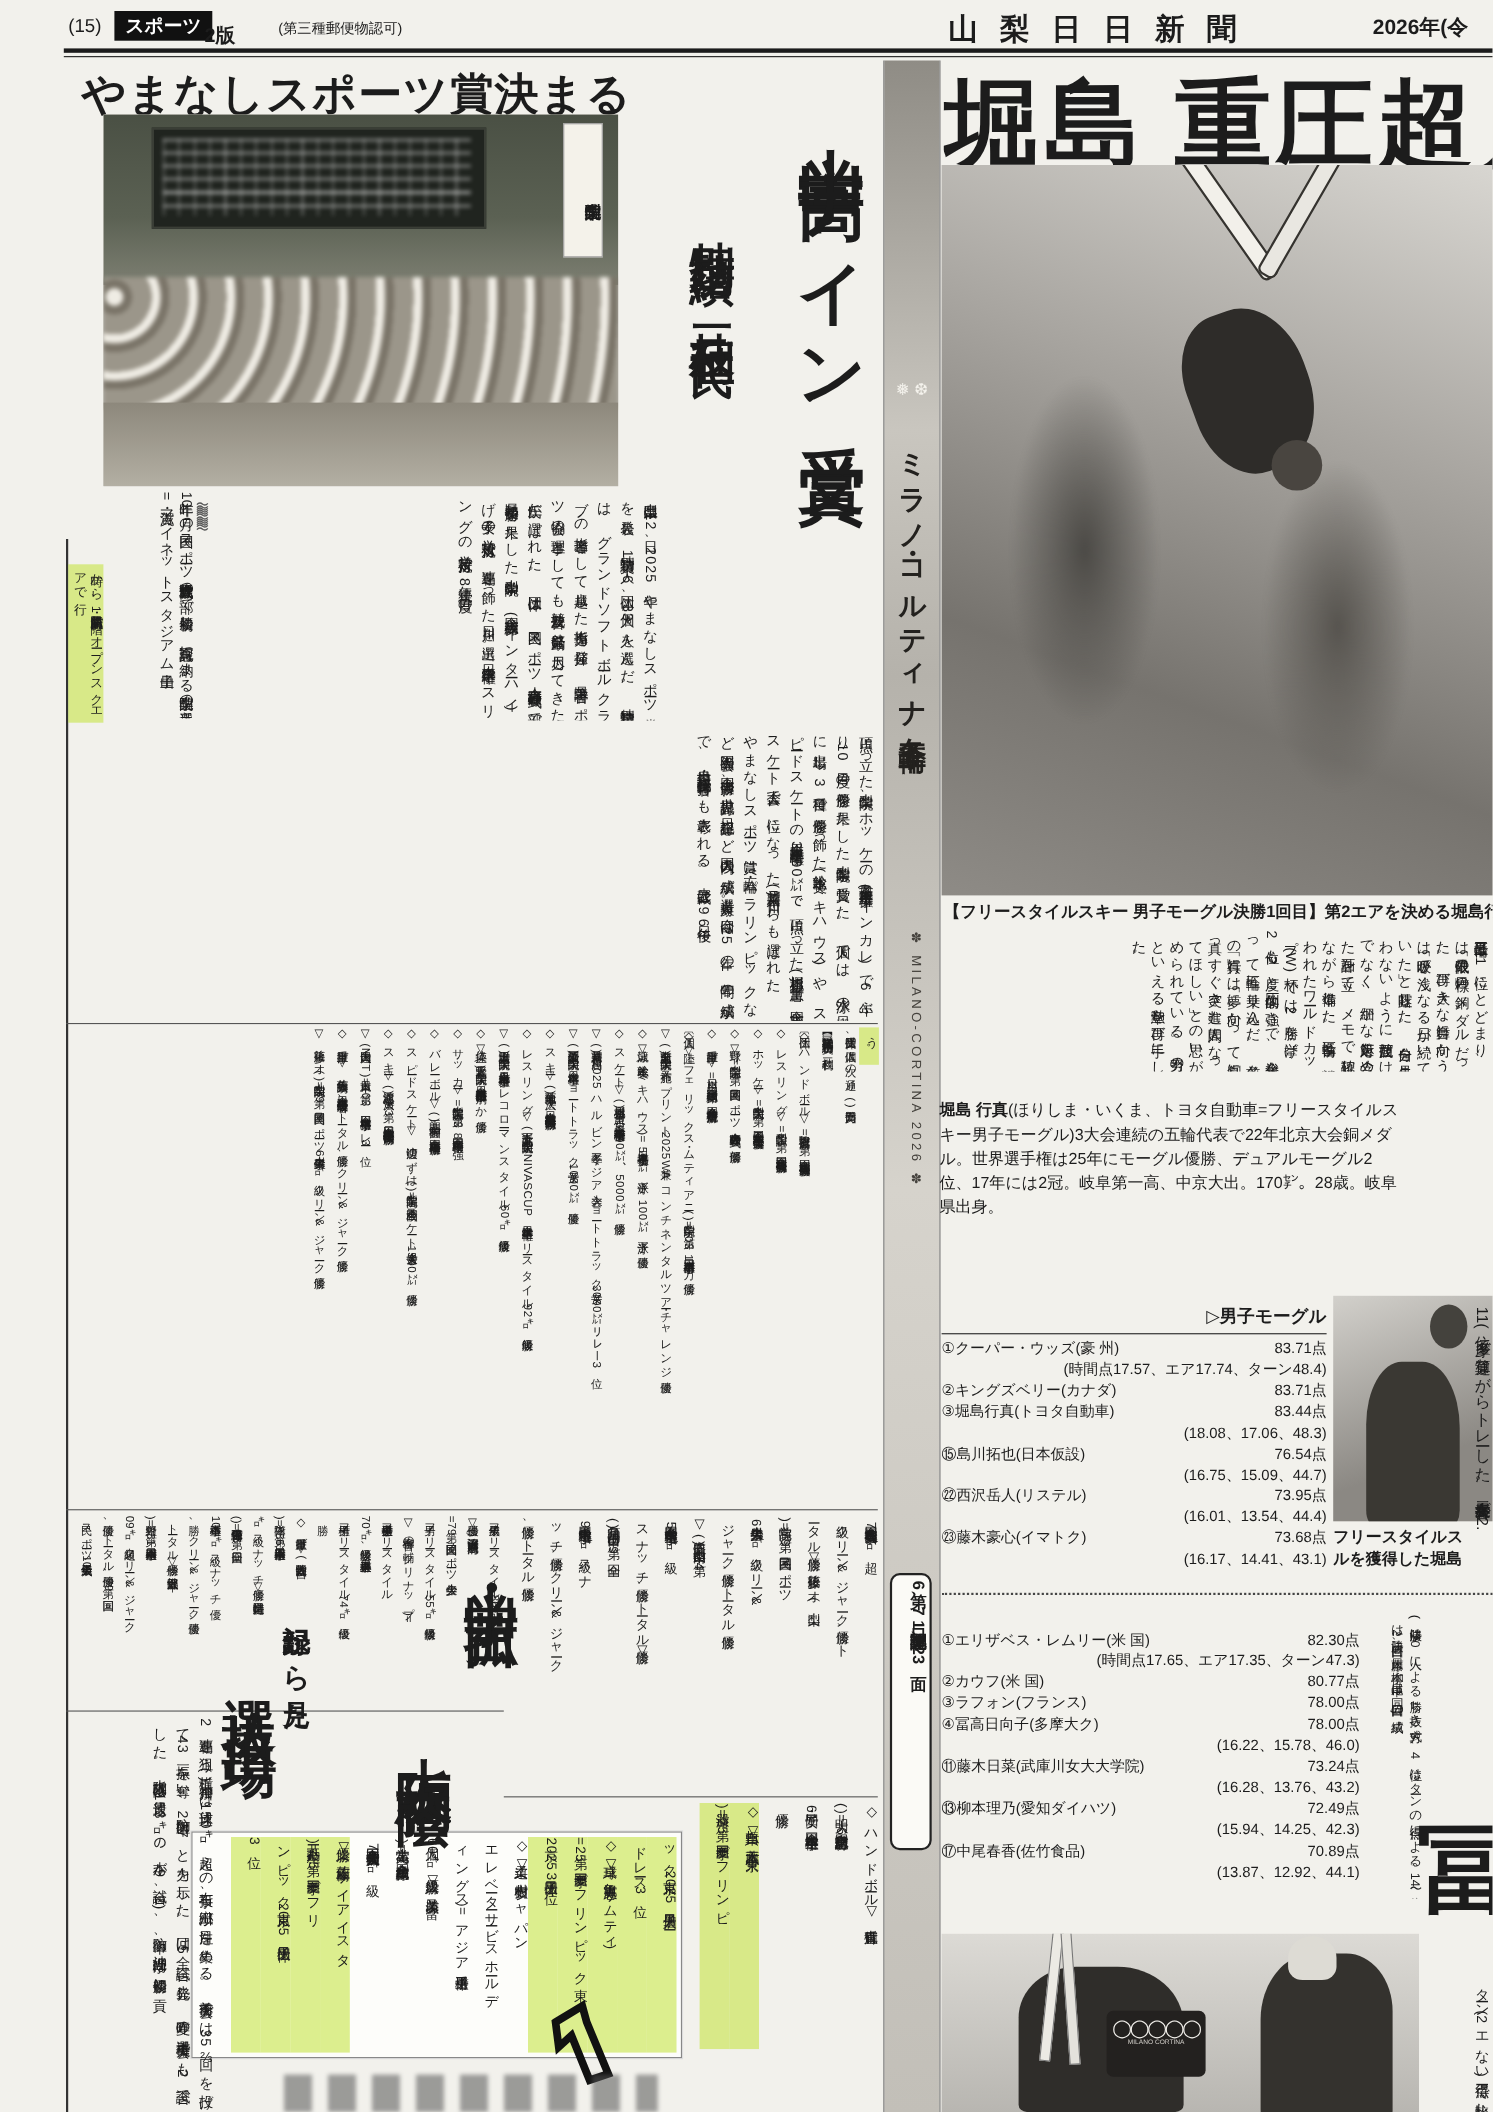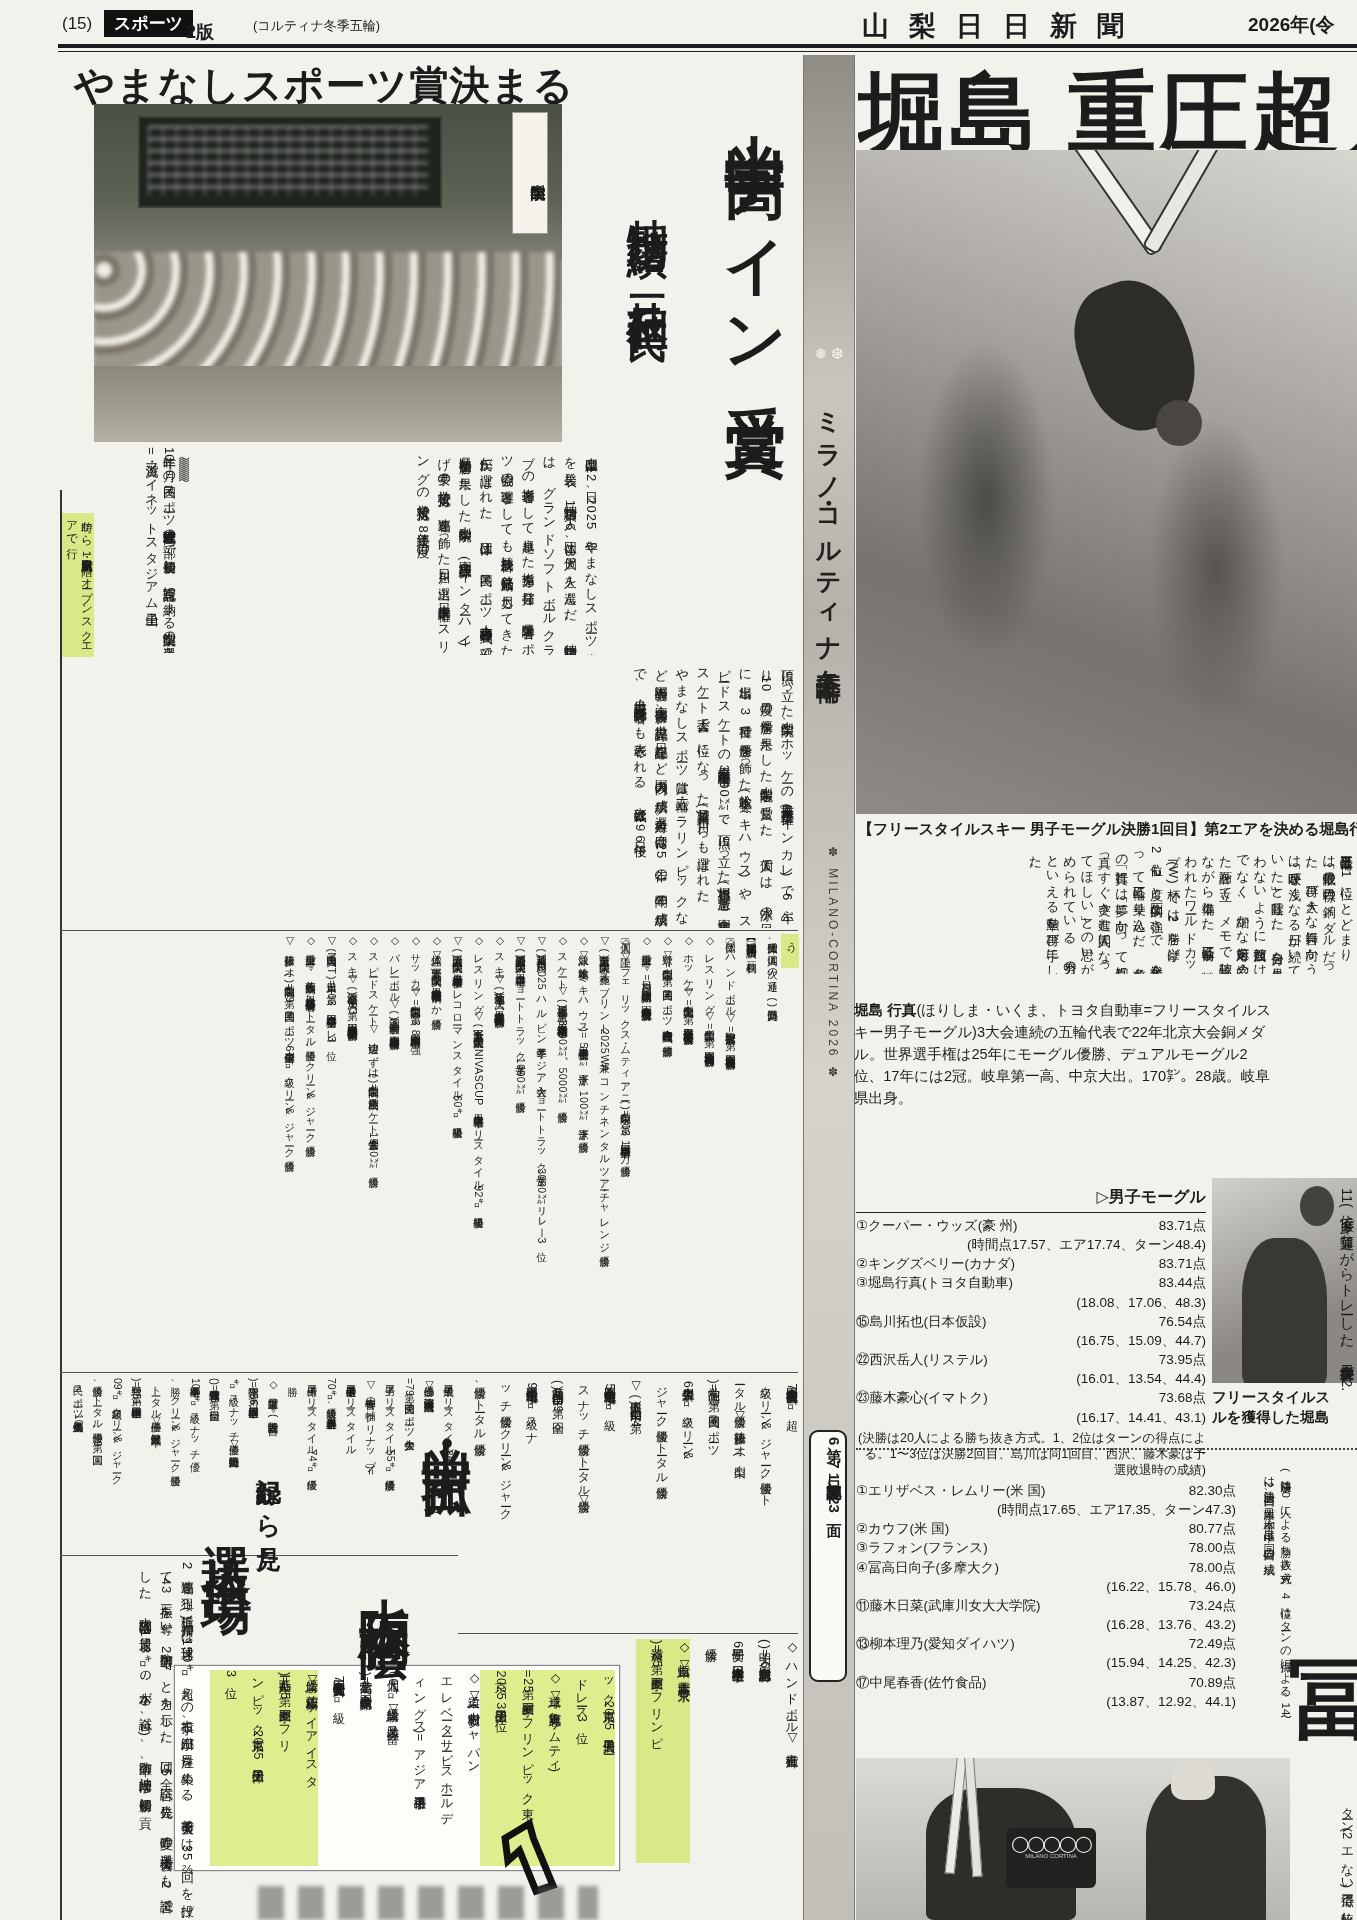--- a/index.html
+++ b/index.html
@@ -31,21 +31,21 @@
   .photo{background:#b9b6ae;position:absolute;overflow:hidden;}
   .cap{font-size:15px;white-space:nowrap;}
   .blur{filter:blur(2px);}
 </style>
 </head>
 <body>
 
 <div class="abs" style="left:62px;top:14px;font-size:17px;">(15)</div>
 <div class="abs badge" style="left:104px;top:10px;font-size:17px;">スポーツ</div>
 <div class="abs" style="left:186px;top:20px;font-size:18px;font-weight:bold;">2版</div>
-<div class="abs" style="left:253px;top:17px;font-size:13px;">(コルティナ冬季五輪)</div>
+<div class="abs" style="left:253px;top:17px;font-size:13px;">(第三種郵便物認可)</div>
 <div class="abs serif" style="left:862px;top:8px;font-size:27px;letter-spacing:20px;">山梨日日新聞</div>
 <div class="abs cut" style="left:1248px;top:12px;width:109px;font-size:19px;font-weight:bold;white-space:nowrap;">2026年(令</div>
 <div class="rule-h" style="left:58px;top:44px;width:1299px;height:4px;"></div>
 <div class="rule-h" style="left:58px;top:51px;width:1299px;height:1px;"></div>
 
 <div class="rule-h" style="left:60px;top:490px;width:2px;height:1430px;background:#333;"></div>
 
 <div class="abs" style="left:74px;top:58px;font-size:40px;font-weight:bold;letter-spacing:1px;">やまなしスポーツ賞決まる</div>
 
 <div class="photo" style="left:94px;top:104px;width:468px;height:338px;">
@@ -247,21 +247,20 @@
       </div>
       <div class="trow">
         <span class="tl">㉓藤木豪心(イマトク)</span>
         <span class="tr">73.68点</span>
       </div>
       <div class="trow">
         <span class="tl"></span>
         <span class="tr">(16.17、14.41、43.1)</span>
       </div>
     </div>
-  <div class="note" style="margin-top:3px;">(決勝は20人による勝ち抜き方式。1、2位はターンの得点による。1〜3位は決勝2回目、島川は同1回目、西沢、藤木豪は予選敗退時の成績)</div>
 </div>
 
 <div class="photo" style="left:1212px;top:1178px;width:145px;height:205px;background:linear-gradient(160deg,#d2d0cb,#8b8883 70%);">
   <div class="abs" style="left:30px;top:60px;width:85px;height:150px;background:#3a3833;border-radius:38% 40% 10% 10%;"></div>
   <div class="abs" style="left:88px;top:8px;width:34px;height:40px;background:#44423d;border-radius:50%;"></div>
 </div>
 <div class="abs cut" style="left:1212px;top:1388px;width:145px;font-size:14.5px;font-weight:bold;white-space:nowrap;">フリースタイルス</div>
 <div class="abs cut" style="left:1212px;top:1408px;width:145px;font-size:14.5px;font-weight:bold;white-space:nowrap;">ルを獲得した堀島</div>
 
 <div class="rule-dot" style="left:856px;top:1448px;width:501px;"></div>

